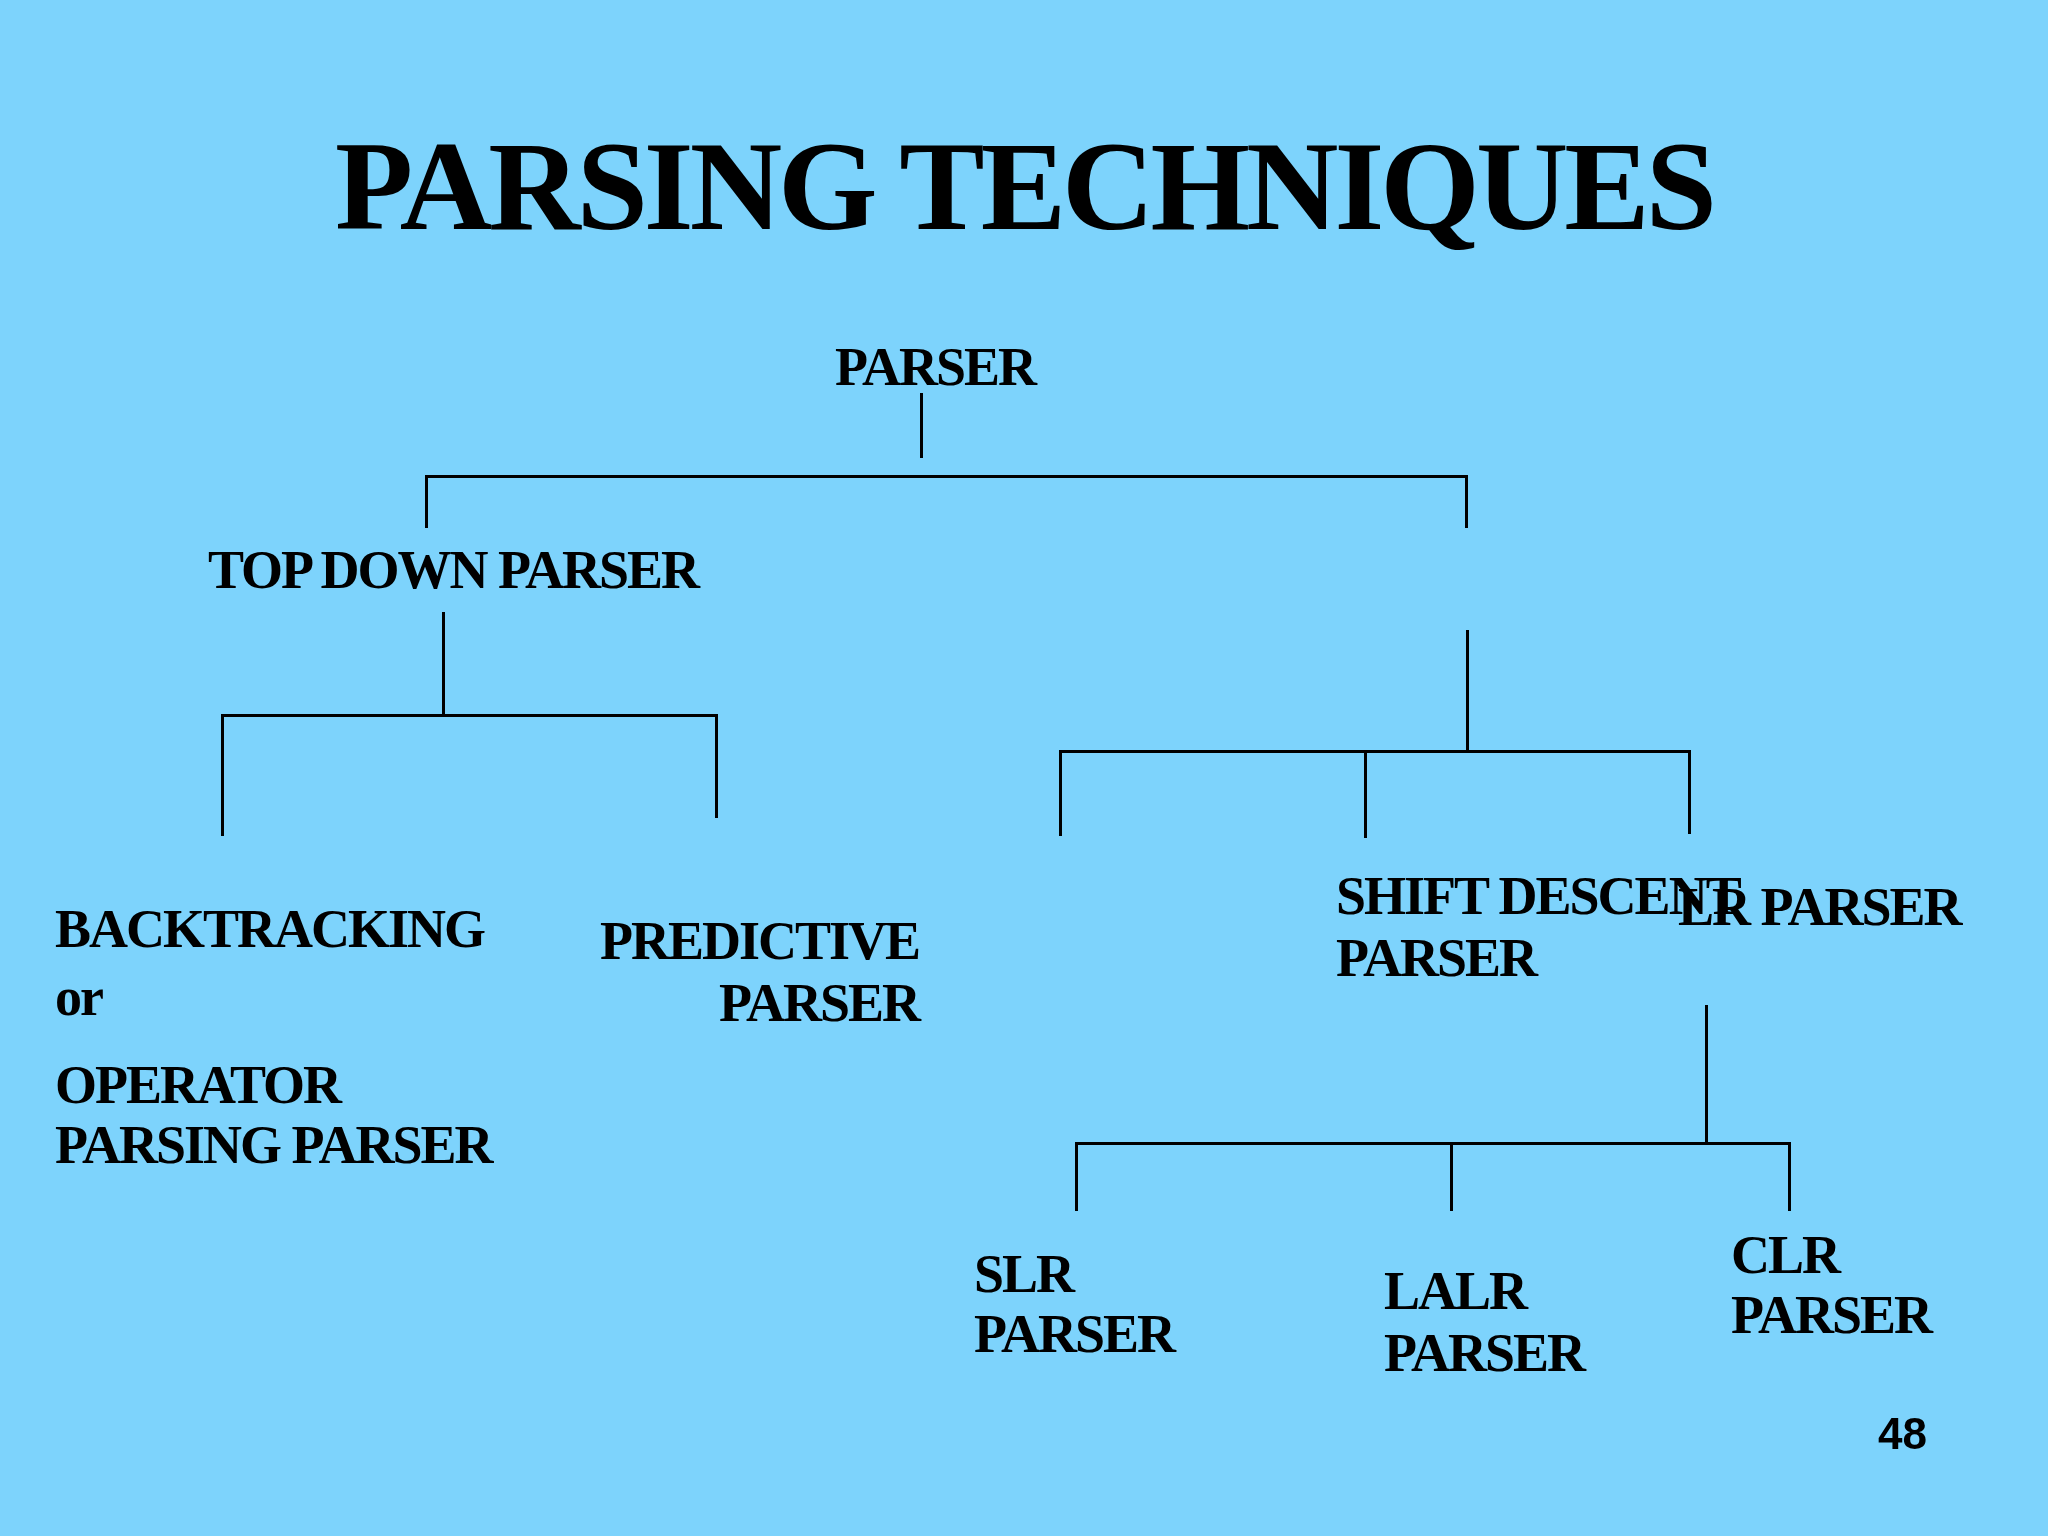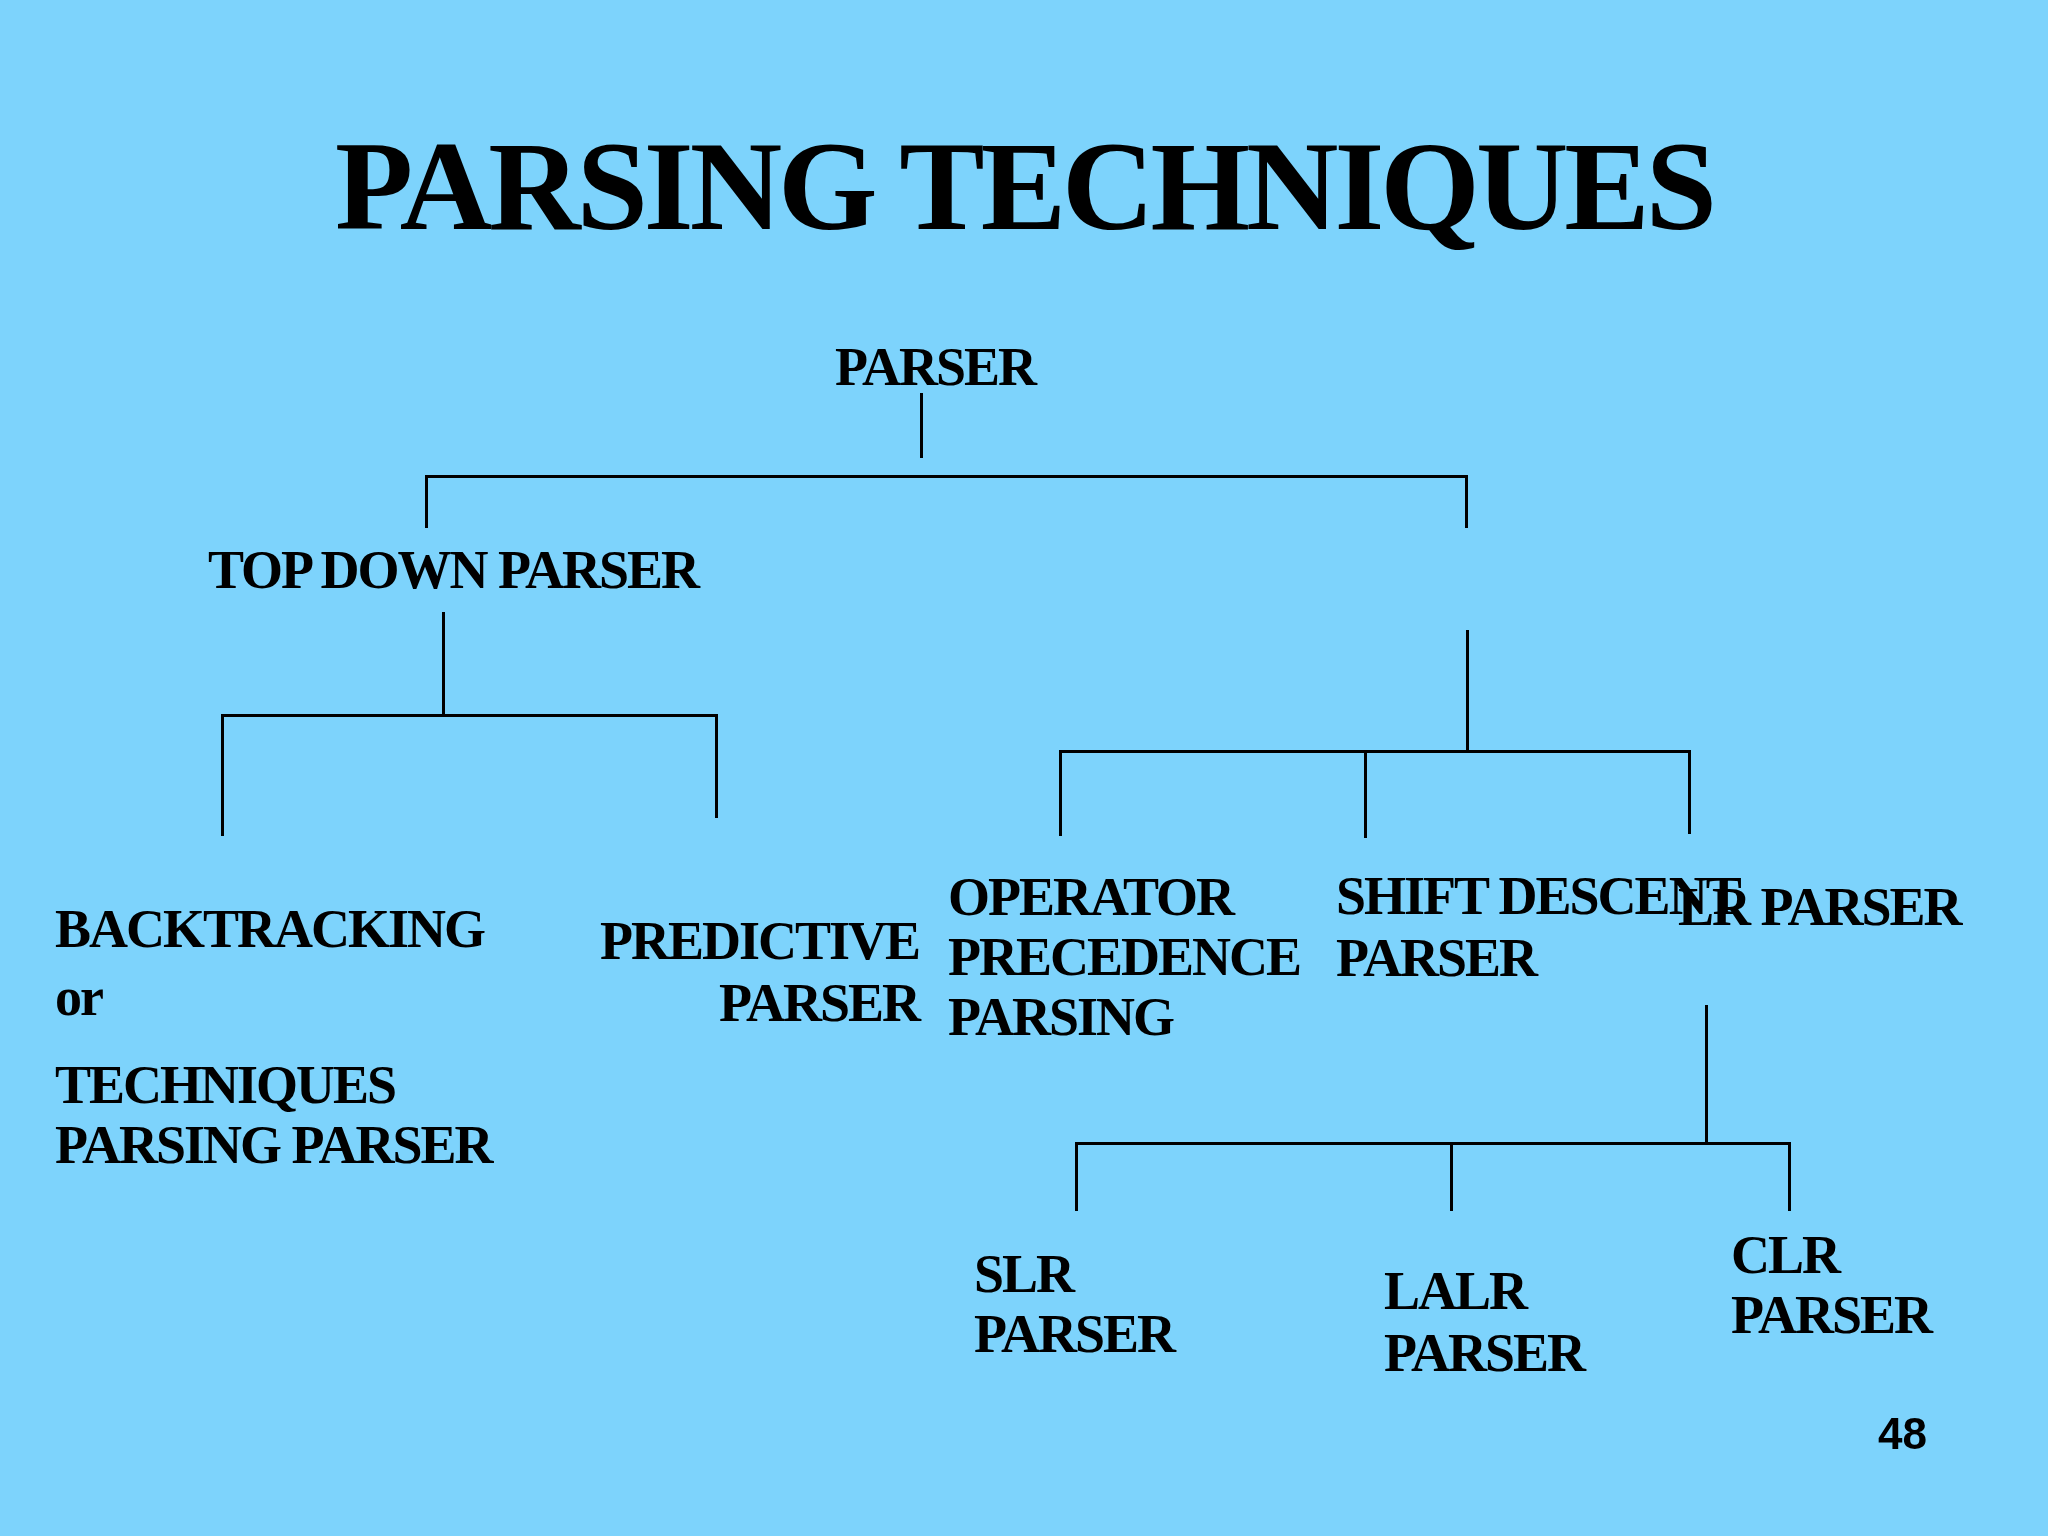--- a/index.html
+++ b/index.html
@@ -71,33 +71,28 @@
 <div class="slide">
 
   <div class="node" id="t-title">PARSING TECHNIQUES</div>
 
   <div class="node" id="t-root">PARSER</div>
 
   <div class="node" id="t-topdown">TOP DOWN PARSER</div>
 
   <div class="node" id="t-back1">BACKTRACKING</div>
   <div class="node" id="t-back2">or</div>
-  <div class="node" id="t-back3">TECHNIQUES</div>
+  <div class="node" id="t-back3">OPERATOR</div>
   <div class="node" id="t-back4">PARSING PARSER</div>
 
   <div class="node" id="t-predictive">
     <div>PREDICTIVE</div>
     <div>PARSER</div>
   </div>
 
-  <div class="node" id="t-operator">
-    <div>OPERATOR</div>
-    <div>PRECEDENCE</div>
-    <div>PARSING</div>
-  </div>
 
   <div class="node" id="t-shiftreduce">
     <div>SHIFT DESCENT</div>
     <div>PARSER</div>
   </div>
 
   <div class="node" id="t-lr">LR PARSER</div>
 
   <div class="node" id="t-slr">
     <div>SLR</div>

